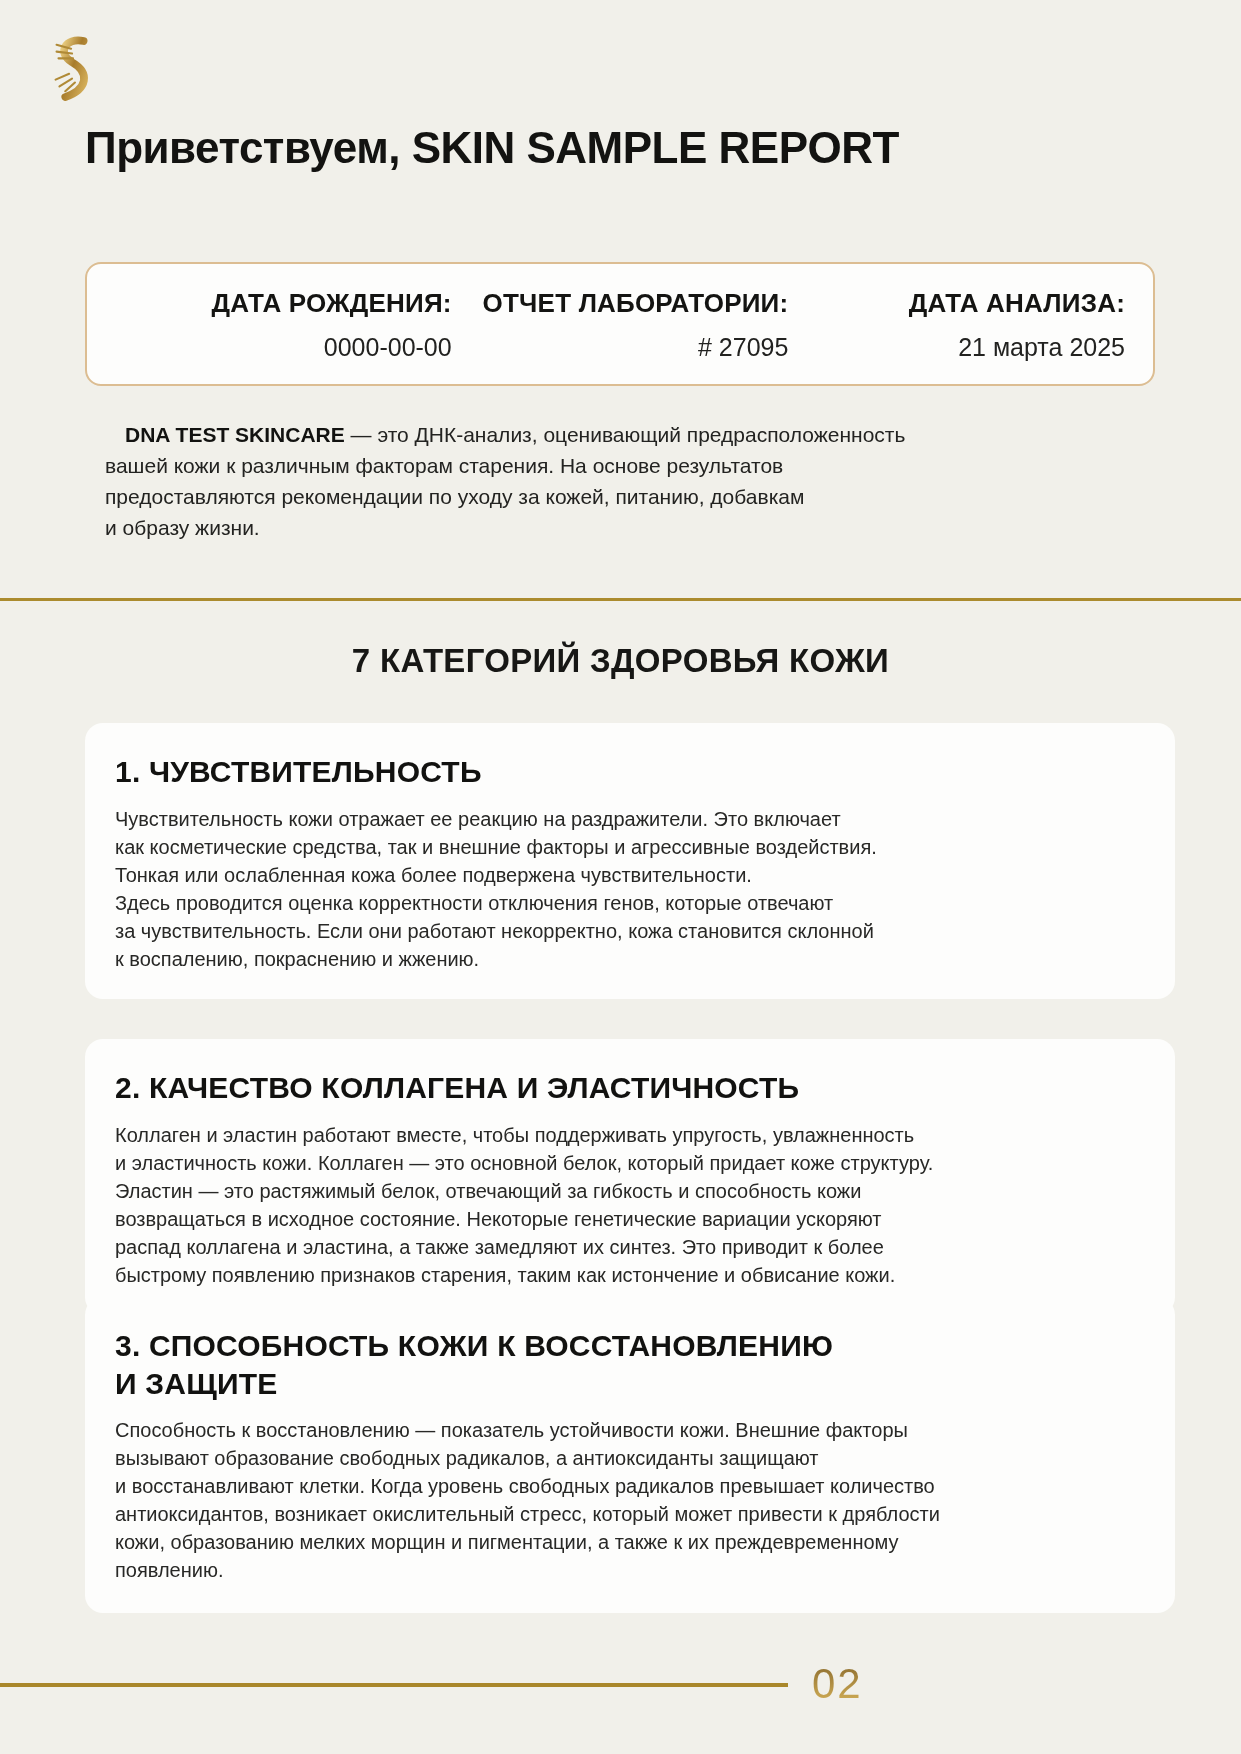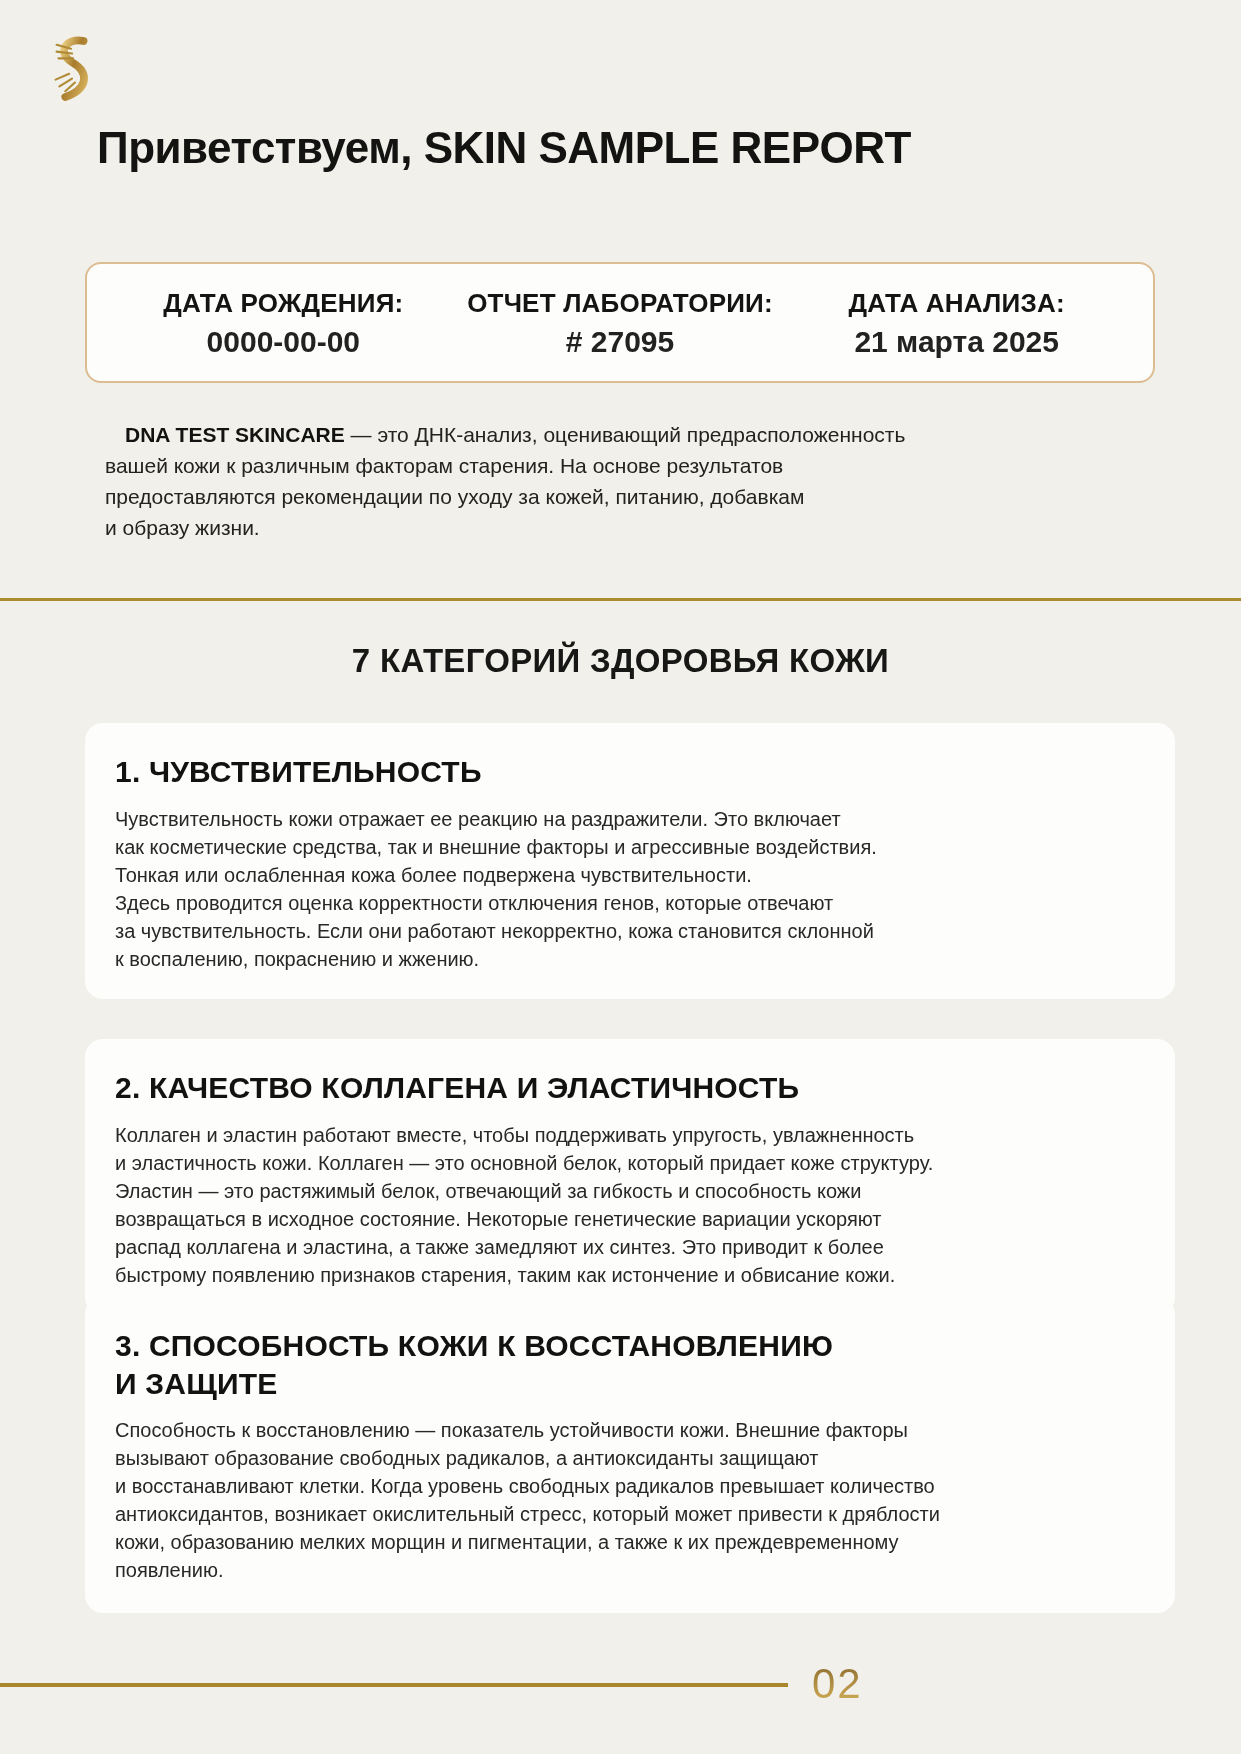--- a/index.html
+++ b/index.html
@@ -29,21 +29,20 @@
   .report-title {
     position: absolute;
     left: 85px;
     top: 94px;
     width: 1100px;
     font-size: 44px;
     line-height: 1.12;
     font-weight: 800;
     letter-spacing: -0.5px;
     color: #131311;
-    margin-left: 12px;
   }
   .report-subtitle {
     position: absolute;
     left: 85px;
     top: 162px;
     width: 1060px;
     font-size: 29px;
     line-height: 1.26;
     font-weight: 700;
     white-space: pre-line;
@@ -57,31 +56,31 @@
     top: 262px;
     width: 1070px;
     box-sizing: border-box;
     background: #fdfdfc;
     border: 2px solid #dcbd92;
     border-radius: 16px;
     padding: 24px 28px 22px;
     display: flex;
     justify-content: space-between;
   }
-  .info-field { text-align: center; flex: 1 1 0; }
+  .info-field { text-align: right; flex: 1 1 0; }
   .info-field-label {
     font-size: 26px;
     font-weight: 700;
     letter-spacing: 0.2px;
     color: #141412;
   }
   .info-field-value {
-    margin-top: 6px;
-    font-size: 30px;
-    font-weight: 700;
+    margin-top: 14px;
+    font-size: 25px;
+    font-weight: 400;
     color: #222220;
   }
 
   
   .intro {
     position: absolute;
     left: 105px;
     top: 398px;
     width: 1040px;
     font-size: 21px;

